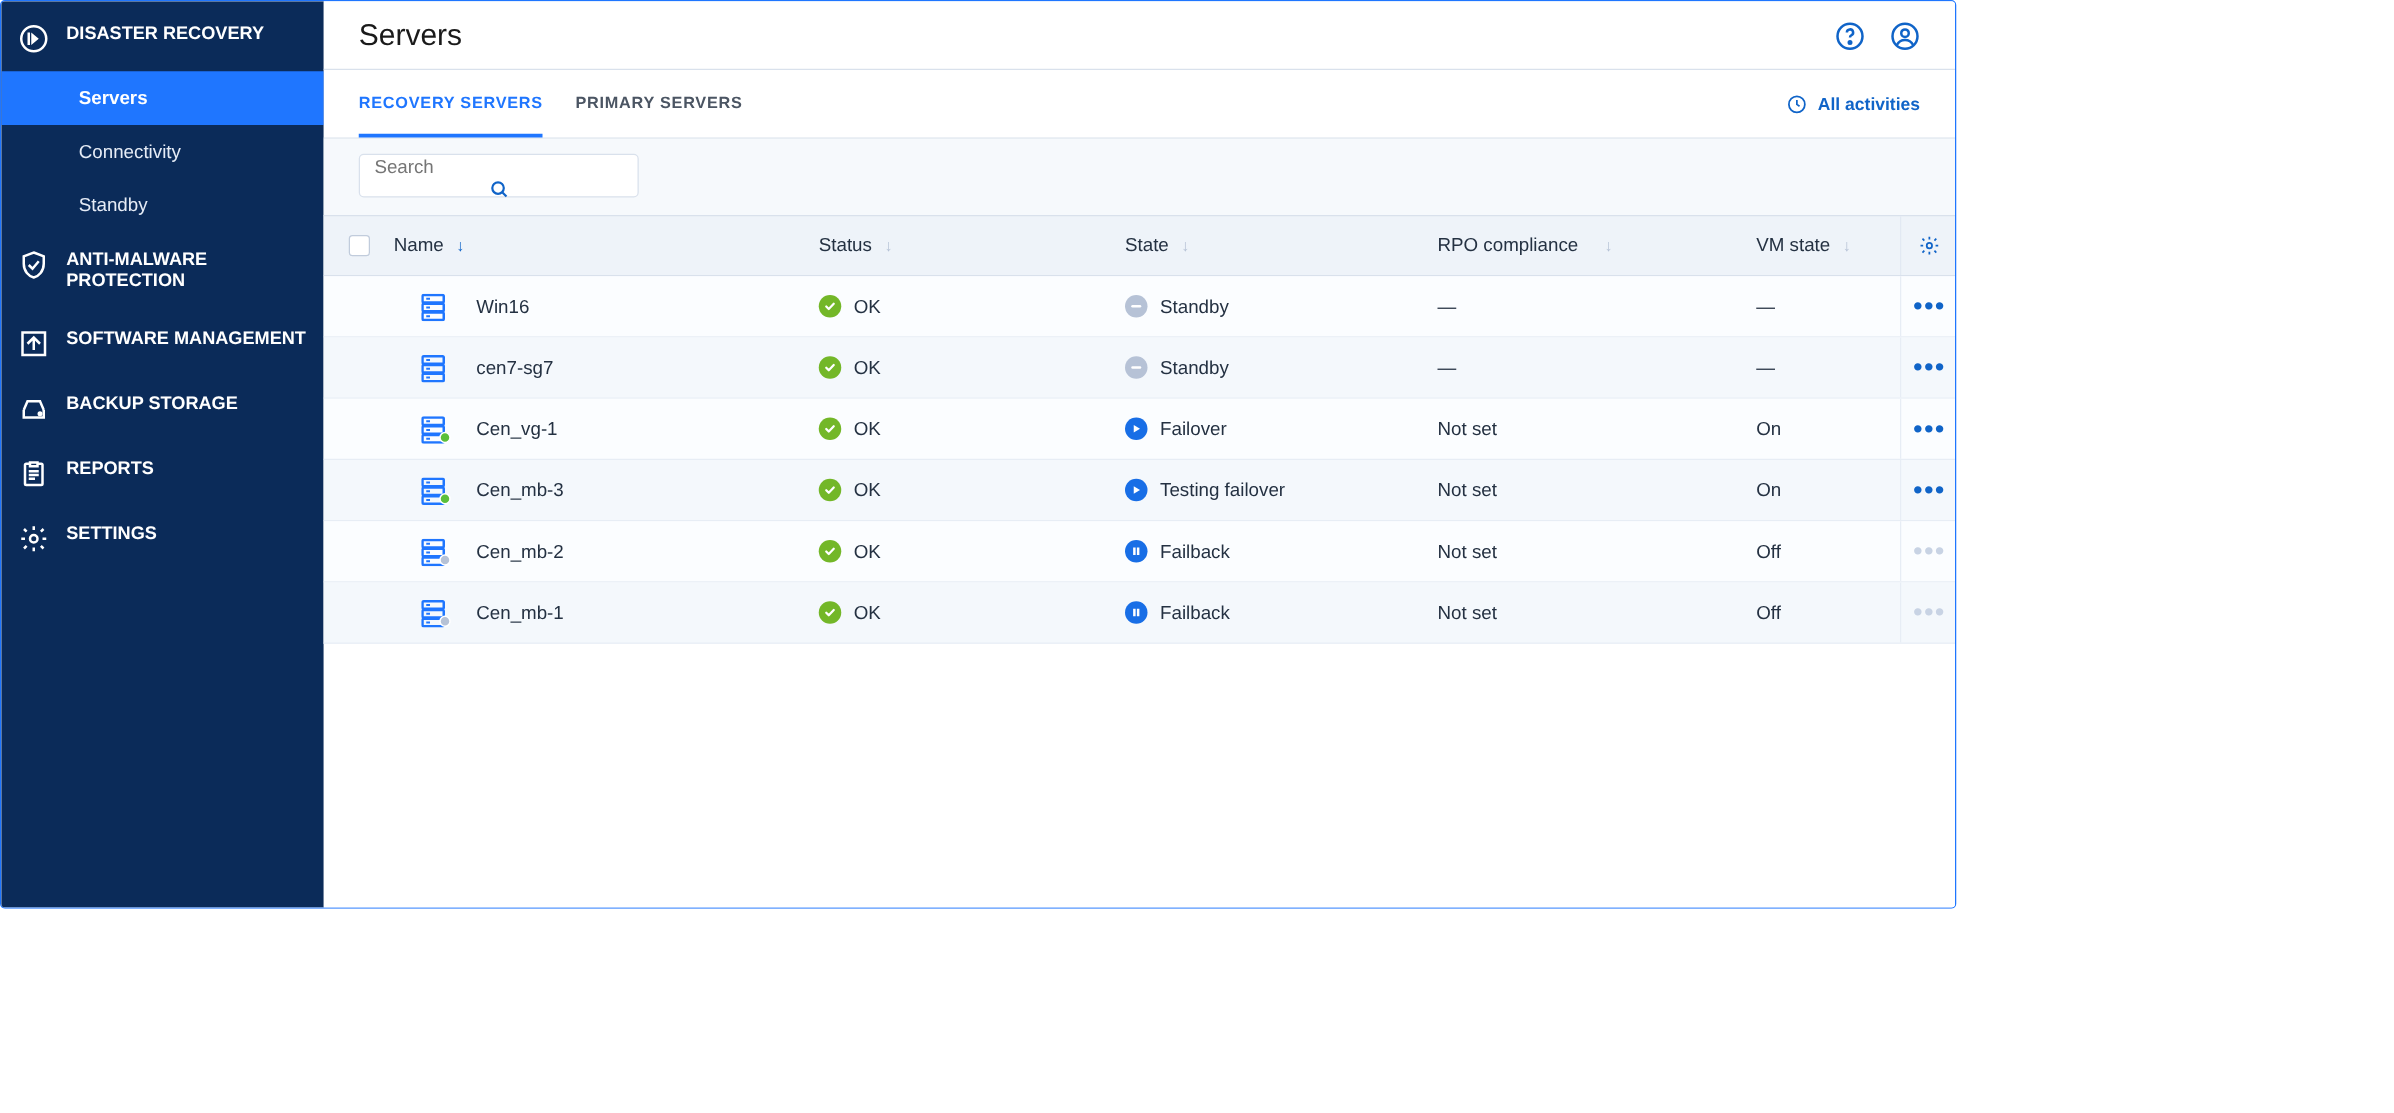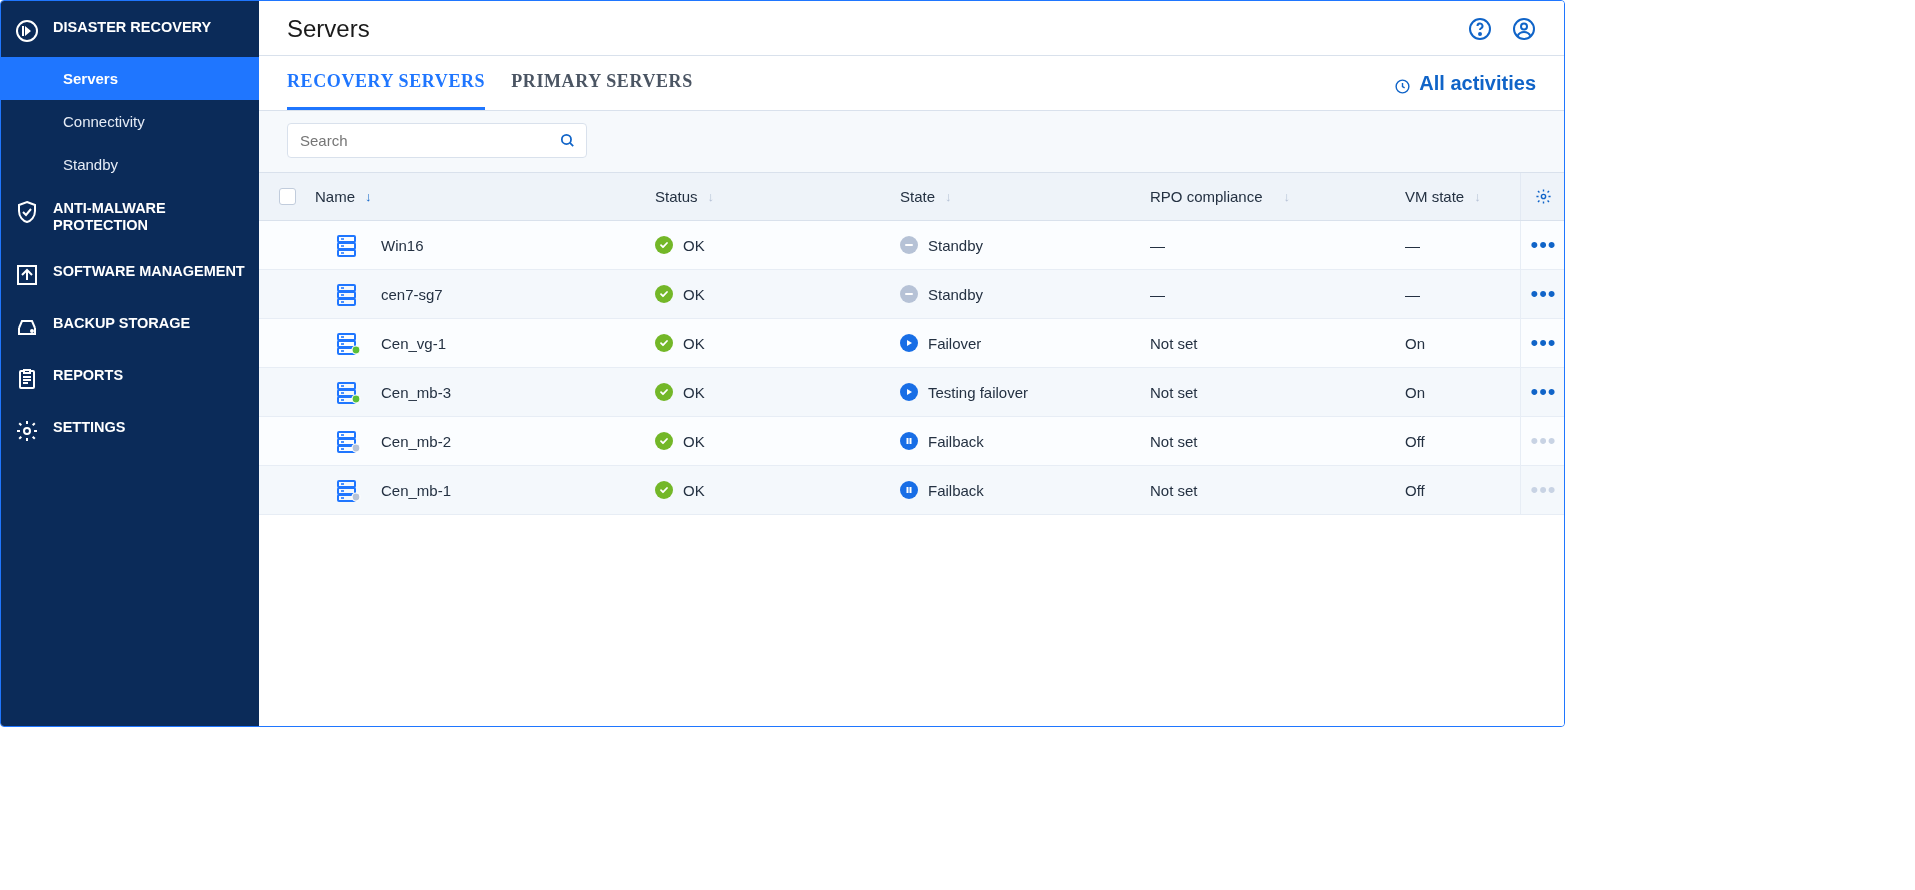--- a/index.html
+++ b/index.html
@@ -40,25 +40,25 @@
   .nav-sub-item.active{background:var(--accent);color:#fff;font-weight:600;}
   .sidebar-footer{margin-top:auto;padding:10px 14px 12px;font-size:12px;color:#7f92b4;}
   
   .main{flex:1;display:flex;flex-direction:column;background:#fff;min-width:0;}
   .titlebar{display:flex;align-items:center;justify-content:space-between;padding:14px 28px 12px 28px;}
   .title{font-size:24px;font-weight:300;color:#1a1a1a;}
   .title-icons{display:flex;gap:20px;}
   .icon-circle{width:24px;height:24px;display:inline-flex;align-items:center;justify-content:center;color:var(--blue);}
   .tabs-row{display:flex;align-items:center;justify-content:space-between;border-top:1px solid var(--border);border-bottom:1px solid var(--border);padding:0 28px;height:56px;}
   .tabs{display:flex;gap:26px;height:100%;}
-  .tab{display:flex;align-items:center;font-size:18px;font-weight:700;letter-spacing:0.6px;color:#4b5563;cursor:pointer;border-bottom:3px solid transparent;height:100%;font-family:Liberation Serif, serif;}
+  .tab{display:flex;align-items:center;font-size:13px;font-weight:700;letter-spacing:0.6px;color:#4b5563;cursor:pointer;border-bottom:3px solid transparent;height:100%;}
   .tab.active{color:var(--accent-text);border-bottom-color:var(--accent);}
-  .all-activities{display:flex;align-items:flex-end;gap:8px;color:var(--blue);font-size:20px;font-weight:600;cursor:pointer;}
+  .all-activities{display:flex;align-items:flex-start;gap:8px;color:var(--blue);font-size:14px;font-weight:600;cursor:pointer;}
   .search-row{padding:12px 28px 14px;background:var(--table-bg);}
-  .search{display:flex;align-items:center;width:300px;height:35px;background:#fff;border:1px solid var(--border);border-radius:4px;padding:0 10px;}
+  .search{display:flex;align-items:center;width:224px;height:35px;background:#fff;border:1px solid var(--border);border-radius:4px;padding:0 10px;flex-direction:column;}
   .search input{flex:1;border:none;outline:none;font-size:15px;color:#333;background:transparent;}
   .search .sicon{color:var(--blue);}
   
   .table{display:flex;flex-direction:column;background:var(--table-bg);}
   .thead{display:flex;align-items:center;height:49px;background:var(--table-header-bg);border-top:1px solid var(--border);border-bottom:1px solid var(--border);font-size:15px;color:#243142;}
   .col-check{flex:0 0 56px;display:flex;justify-content:center;}
   .col-name{flex:0 0 340px;display:flex;align-items:center;gap:10px;}
   .col-status{flex:0 0 245px;display:flex;align-items:center;gap:10px;}
   .col-state{flex:0 0 250px;display:flex;align-items:center;gap:10px;}
   .col-rpo{flex:0 0 255px;display:flex;align-items:center;gap:21px;}

